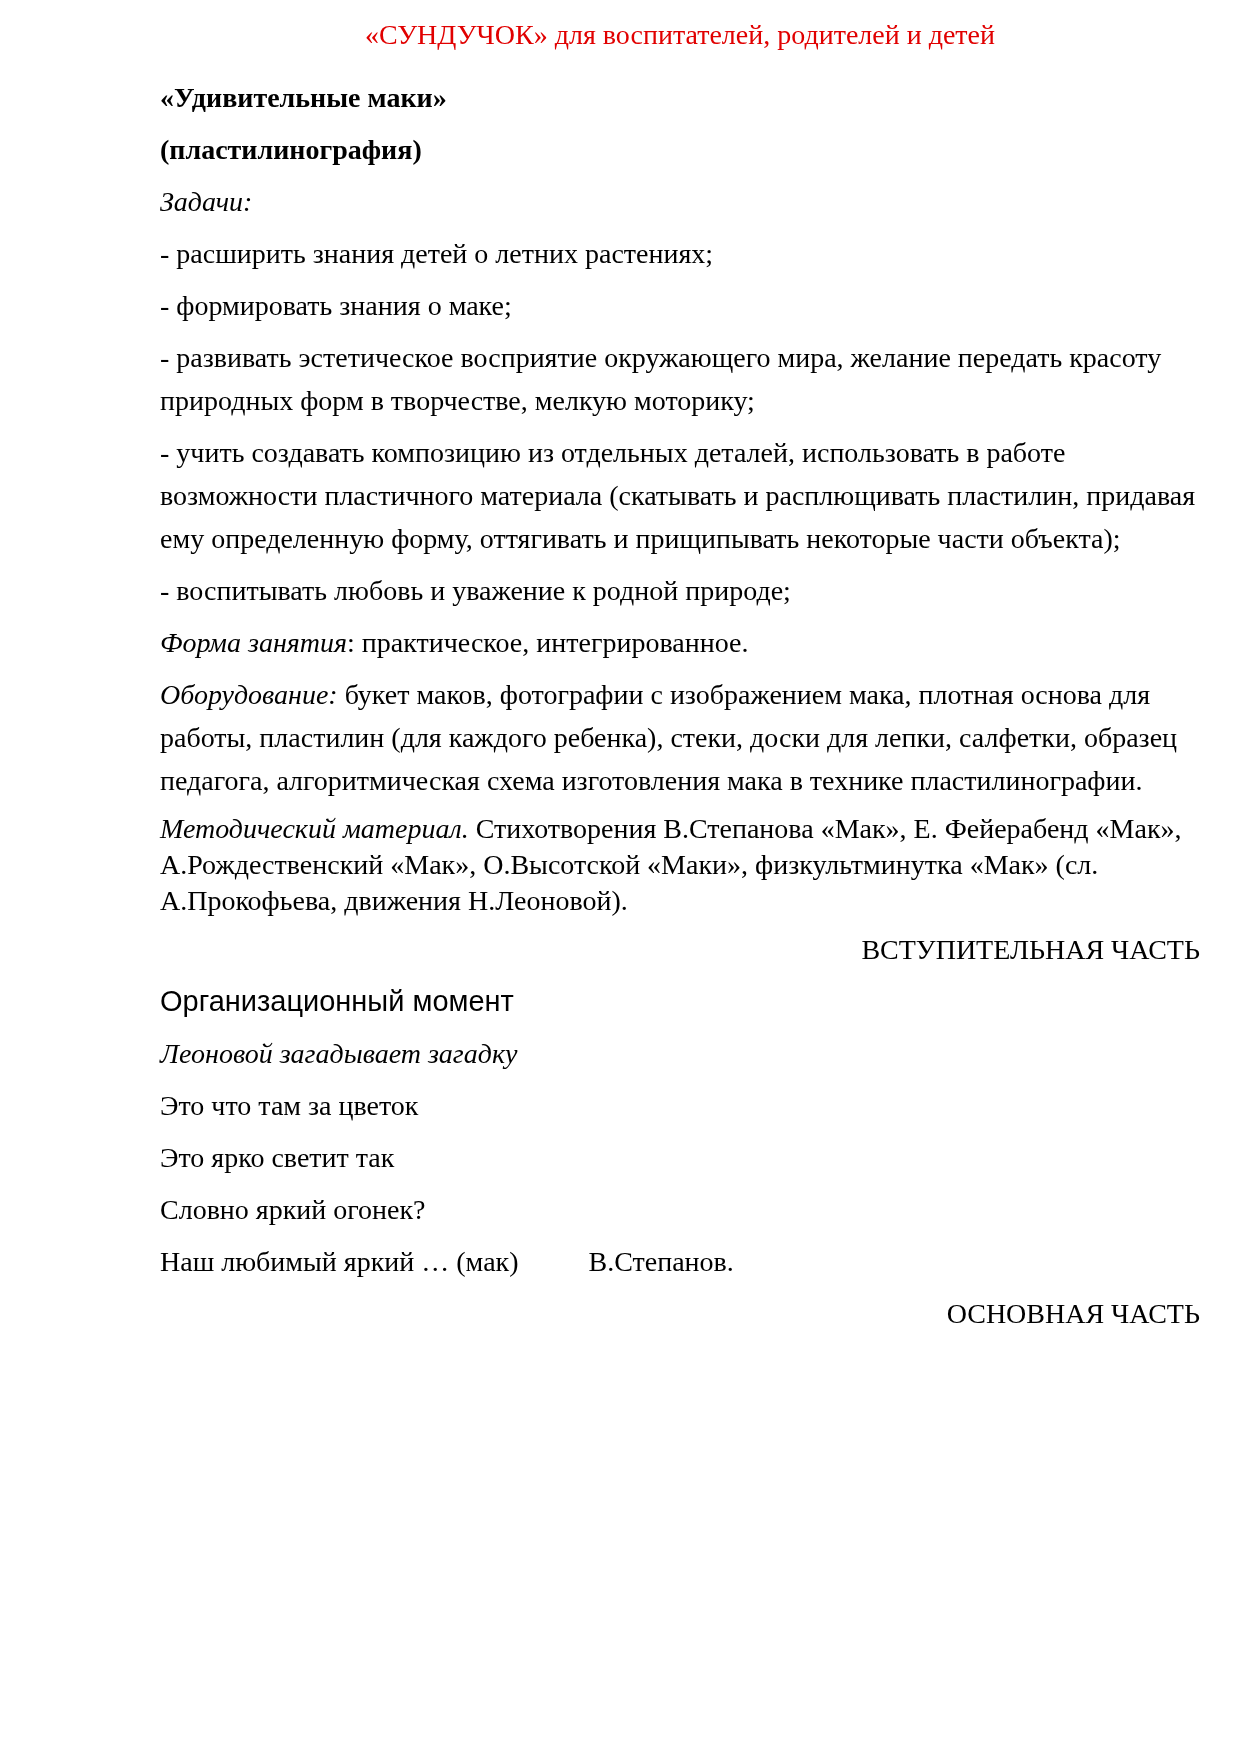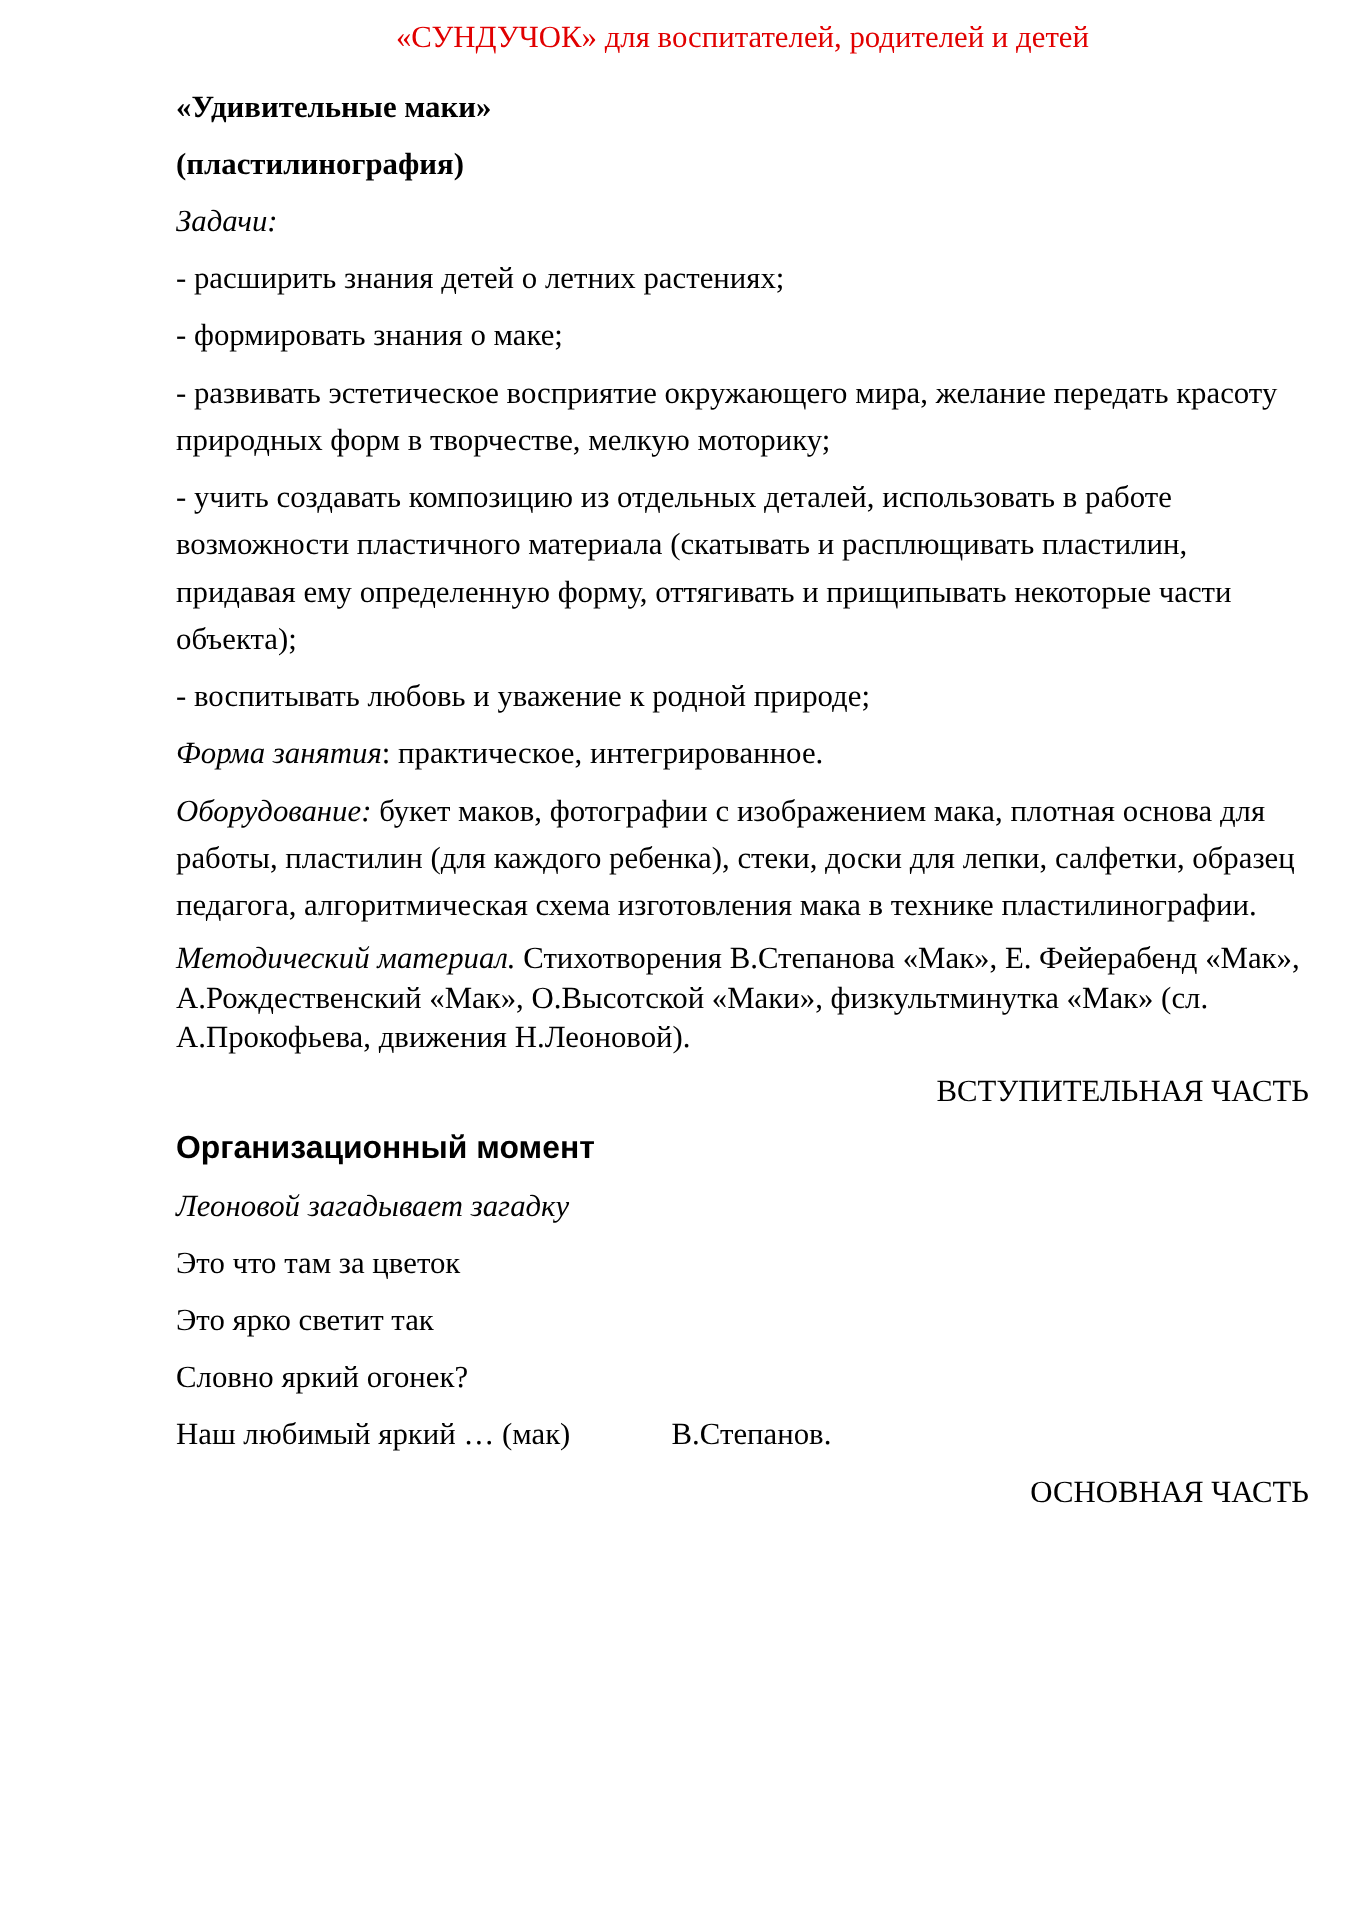--- a/index.html
+++ b/index.html
@@ -5,21 +5,21 @@
     html, body {
       margin: 0;
       padding: 0;
       background: #ffffff;
     }
     .page {
       position: relative;
       width: 1240px;
       height: 1754px;
       box-sizing: border-box;
-      padding: 18px 50px 0 160px;
+      padding: 18px 40px 0 160px;
       background: #ffffff;
       color: #000000;
       font-family: "Liberation Serif", "DejaVu Serif", serif;
       font-size: 28px;
       overflow: hidden;
     }
     p {
       margin: 0 0 9px 0;
       line-height: 43px;
     }
@@ -36,27 +36,27 @@
     .title-line {
       font-weight: bold;
     }
 
     .section-heading {
       text-align: right;
     }
 
     .org-heading {
       font-family: "Liberation Sans", "DejaVu Sans", sans-serif;
-      font-weight: bold;
+      font-weight: normal;
       font-size: 29px;
     }
 
     .methodical-para { line-height: 36px; }
 
-    .poem-author { margin-left: 92px; }
+    .poem-author { margin-left: 70px; }
   </style>
 </head>
 <body>
 
 <div class="page">
 
   <div class="header-block">
     <p class="header-line">«СУНДУЧОК» для воспитателей, родителей и детей</p>
   </div>
 

